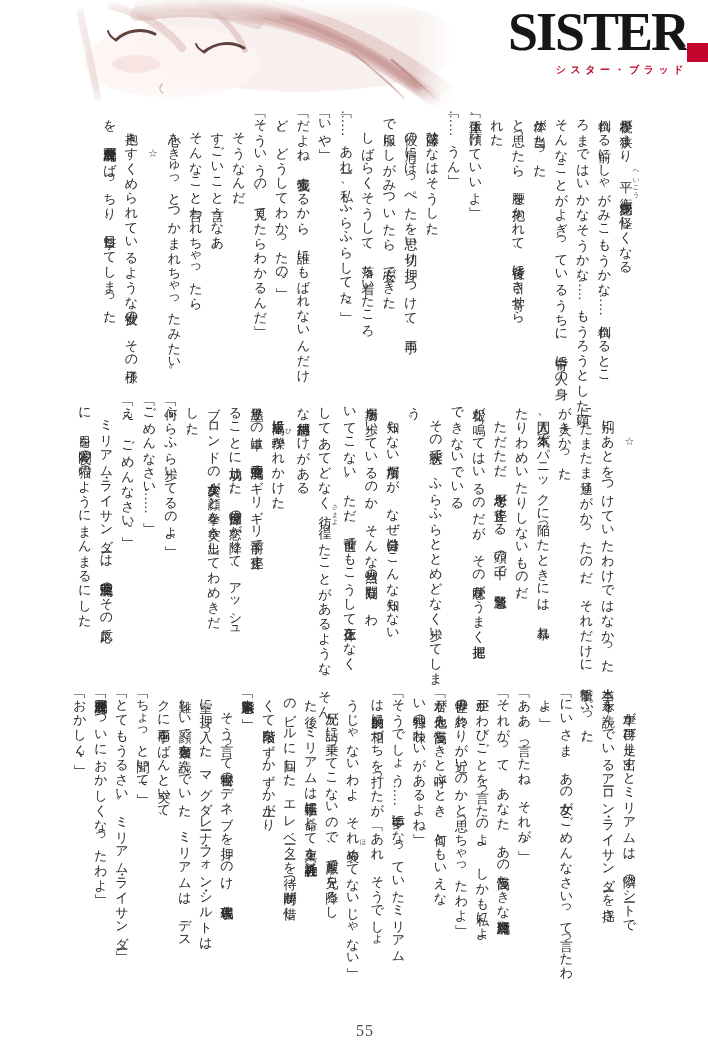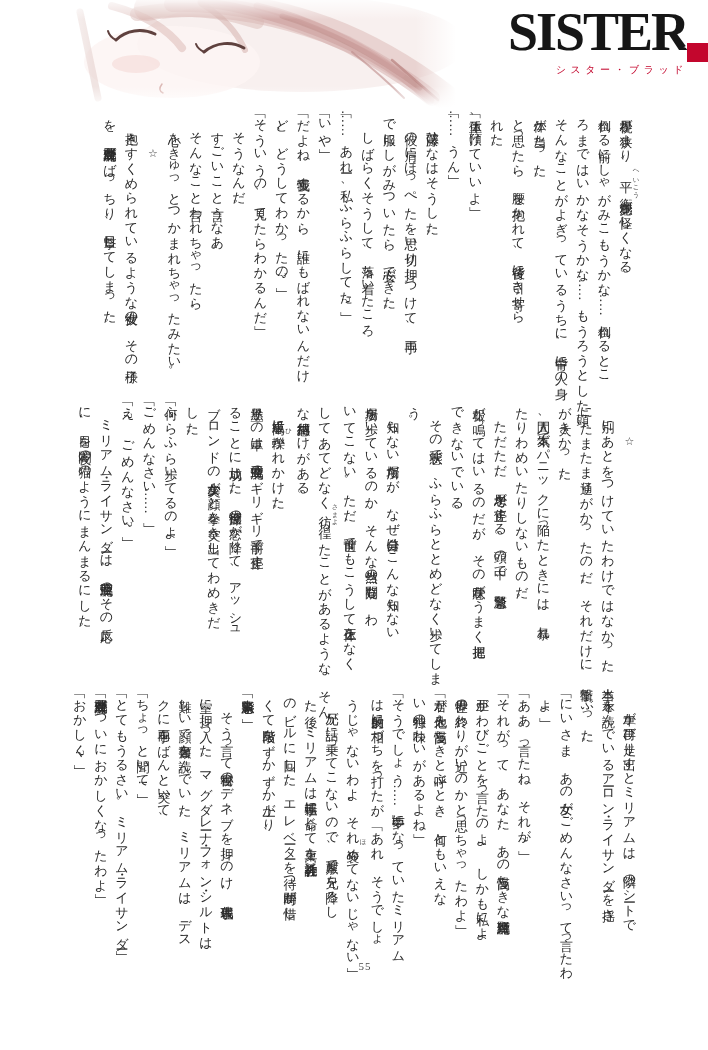--- a/index.html
+++ b/index.html
@@ -16,39 +16,39 @@
 
   
   .logo{position:absolute;top:4px;right:0;width:280px;height:76px;text-align:center;}
   .logo-title{position:absolute;top:0;right:20px;font-family:"Liberation Serif",serif;
     font-weight:700;font-size:54px;line-height:1.05;letter-spacing:-2px;color:#161616;}
   .logo-bar{position:absolute;top:39px;right:0;width:21px;height:19px;background:#c3062d;}
   .sparkle{position:absolute;color:#ffffff;pointer-events:none;}
   .sparkle.s1{top:26px;right:59px;font-size:14px;}
   .sparkle.s2{top:37px;right:16px;font-size:11px;}
   .logo-subtitle{position:absolute;top:59px;right:20px;font-family:"Liberation Sans","DejaVu Sans",sans-serif;
-    font-size:10px;font-weight:400;letter-spacing:4.5px;color:#c3062d;white-space:nowrap;}
+    font-size:10px;font-weight:700;letter-spacing:4.5px;color:#c3062d;white-space:nowrap;}
 
   
   .text-block{position:absolute;right:68px;height:286px;
     writing-mode:vertical-rl;text-orientation:mixed;
     font-size:13px;color:#2a2a2a;}
   .block-1{top:110px;}
   .block-2{top:398px;}
   .block-3{top:690px;}
   .text-block p{margin:0;padding:0;line-height:21.5px;white-space:nowrap;letter-spacing:0.1px;}
   .block-3 p{line-height:21px;}
   .text-block p.indent{text-indent:1em;}
   .text-block p.star{text-indent:3.4em;font-size:11px;color:#4a4a4a;}
   ruby{ruby-position:over;}
   rt{font-size:6.5px;letter-spacing:0;line-height:1;color:#444;}
 
   
-  .page-number{position:absolute;left:0;right:0;top:960px;text-align:center;padding-left:22px;
-    font-size:11px;letter-spacing:1px;color:#4a4a4a;}
+  .page-number{position:absolute;left:0;right:0;top:1022px;text-align:center;padding-left:22px;
+    font-size:16px;letter-spacing:1px;color:#4a4a4a;}
 </style>
 </head>
 <body>
 
 <div class="page">
 
   <div class="illustration">
     <svg viewBox="0 0 404 108">
       <ellipse cx="250" cy="44" rx="165" ry="48" fill="#eed9d6" opacity="0.40"></ellipse>
       <ellipse cx="120" cy="62" rx="88" ry="36" fill="#fdf5f3" opacity="0.85"></ellipse>

